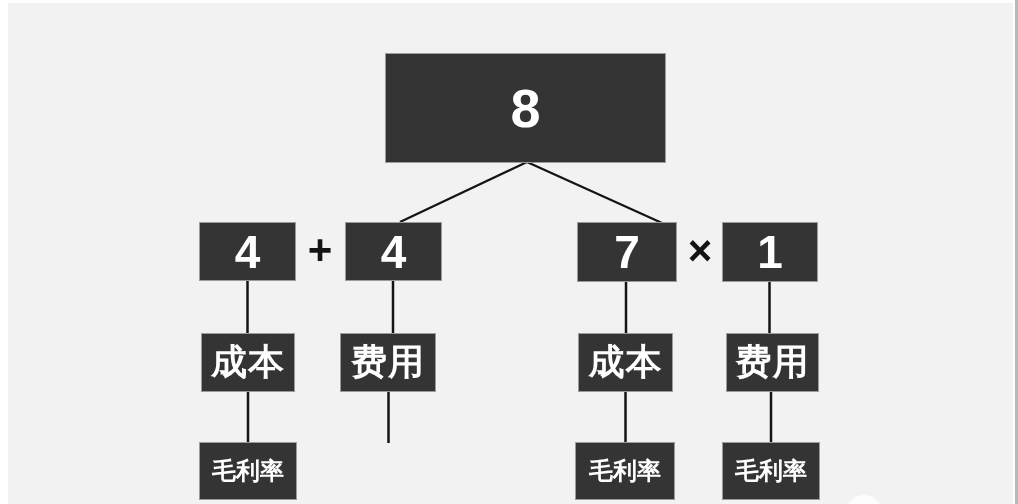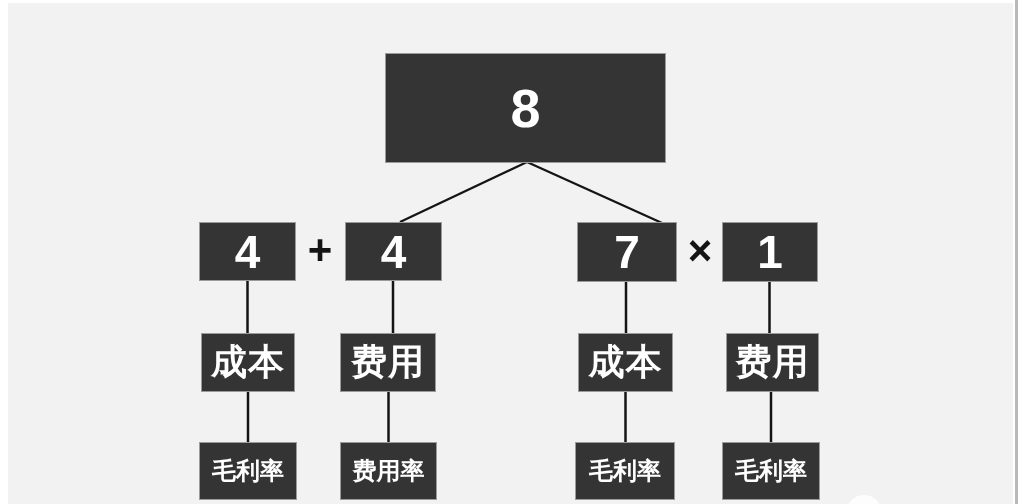--- a/index.html
+++ b/index.html
@@ -137,23 +137,20 @@
   <div class="node cjk-m c3">
     <span>成本</span>
   </div>
   <div class="node cjk-m c4">
     <span>费用</span>
   </div>
 
   <div class="node cjk-s d1">
     <span>毛利率</span>
   </div>
-  <div class="node cjk-s d2">
-    <span>费用率</span>
-  </div>
   <div class="node cjk-s d3">
     <span>毛利率</span>
   </div>
   <div class="node cjk-s d4">
     <span>毛利率</span>
   </div>
 
   <div class="watermark-circle"></div>
   <div class="right-edge"></div>
 </div>

